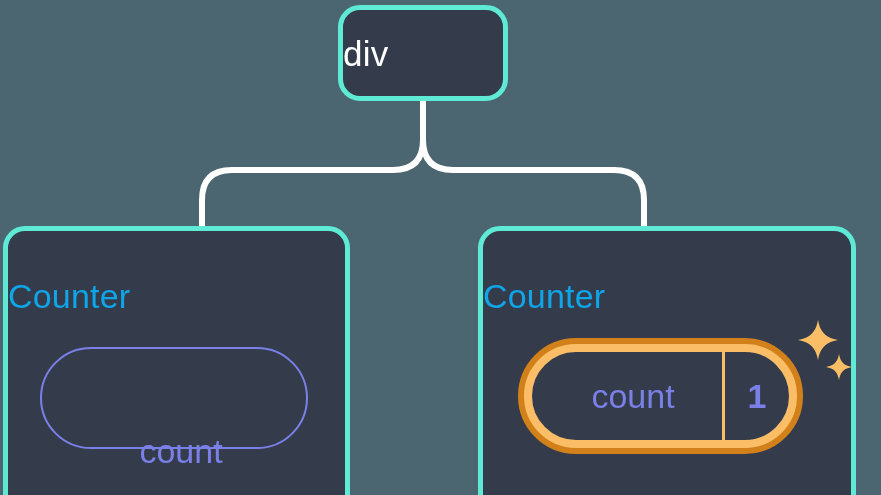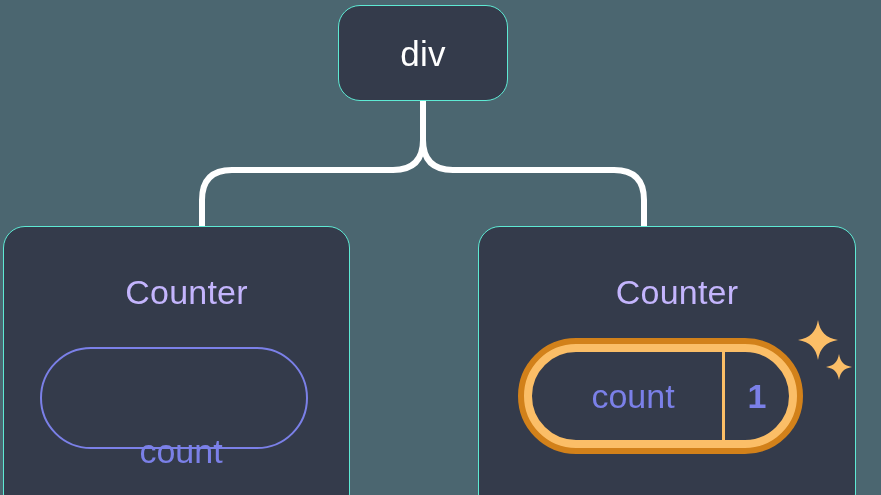--- a/index.html
+++ b/index.html
@@ -23,25 +23,25 @@
     top: 0;
     width: 881px;
     height: 495px;
   }
 
   
   .node-box {
     position: absolute;
     box-sizing: border-box;
     background: #343b4b;
-    border: 1px solid #5eead4;
+    border: 5px solid #5eead4;
     border-radius: 22px;
     display: flex;
     flex-direction: column;
-    align-items: center;
+    align-items: flex-start;
   }
 
   #div-box {
     left: 338px;
     top: 5px;
     width: 170px;
     height: 96px;
     justify-content: center;
   }
   .div-label {
@@ -57,26 +57,25 @@
     width: 347px;
     height: 290px;
   }
   #counter-box-right {
     left: 478px;
     top: 226px;
     width: 378px;
     height: 290px;
   }
   .counter-title {
-    color: #c4b5fd;
+    color: #0ea5e9;
     font-size: 34px;
     line-height: 1;
     margin-top: 48px;
     letter-spacing: 0.2px;
-    margin-left: 20px;
   }
 
   
   .pill {
     position: absolute;
     box-sizing: border-box;
     display: flex;
     align-items: center;
     border-radius: 999px;
     flex-direction: column;

